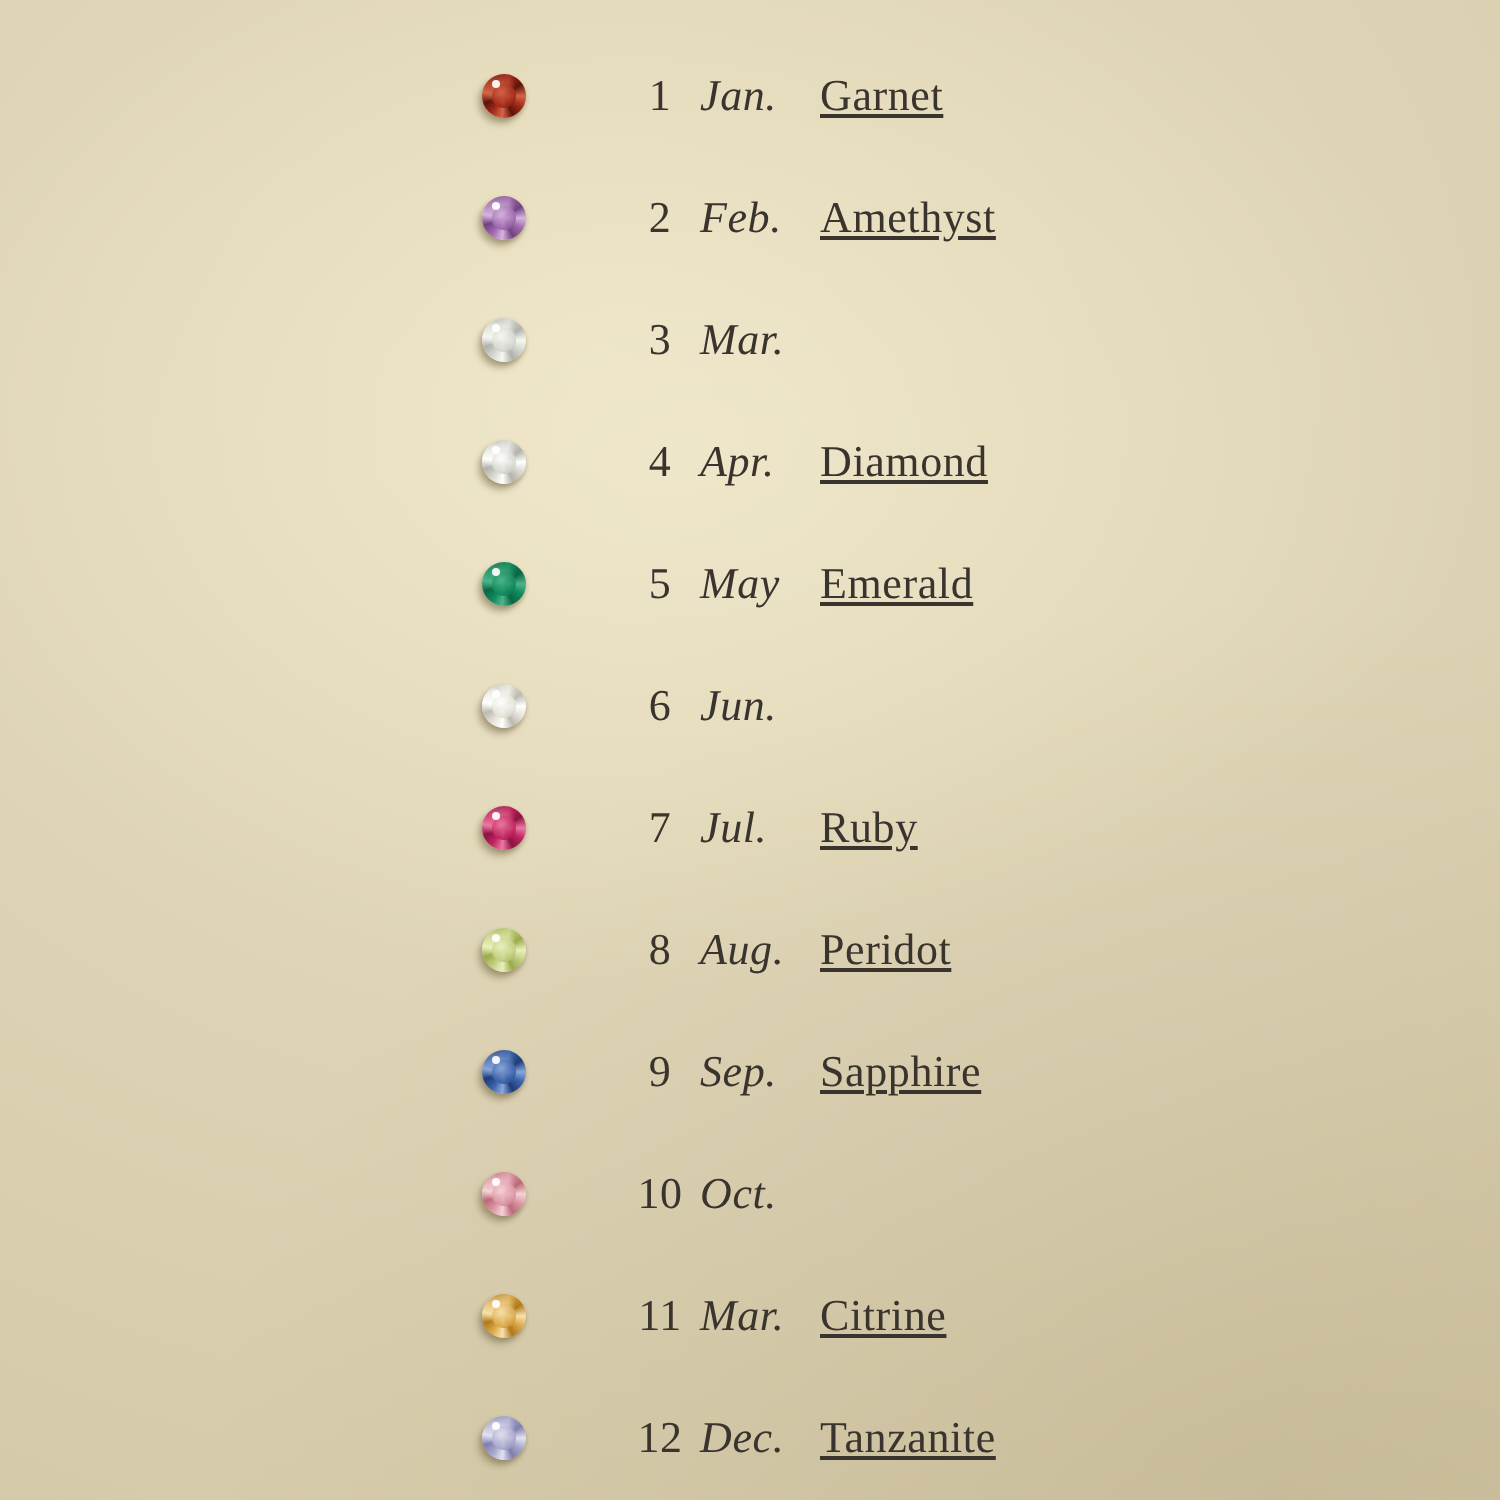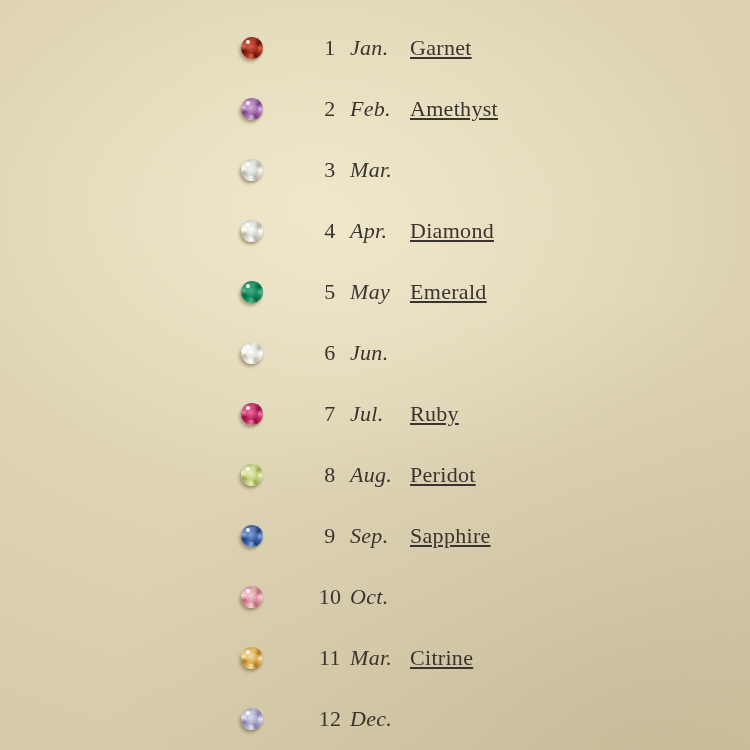--- a/index.html
+++ b/index.html
@@ -140,14 +140,15 @@
     <span class="gem" style="--d: #b07818; --m: #ddab4e; --l: #f6e2ae;"></span>
     <span class="txt num">11</span>
     <span class="txt month">Mar.</span>
     <span class="txt name">Citrine</span>
   </div>
 
   <div class="row" style="--i:11">
     <span class="gem" style="--d: #7f7fad; --m: #a9a9cd; --l: #e2e2f2;"></span>
     <span class="txt num">12</span>
     <span class="txt month">Dec.</span>
+    <span class="txt name">Tanzanite</span>
   </div>
 </div>
 
 </body></html>

